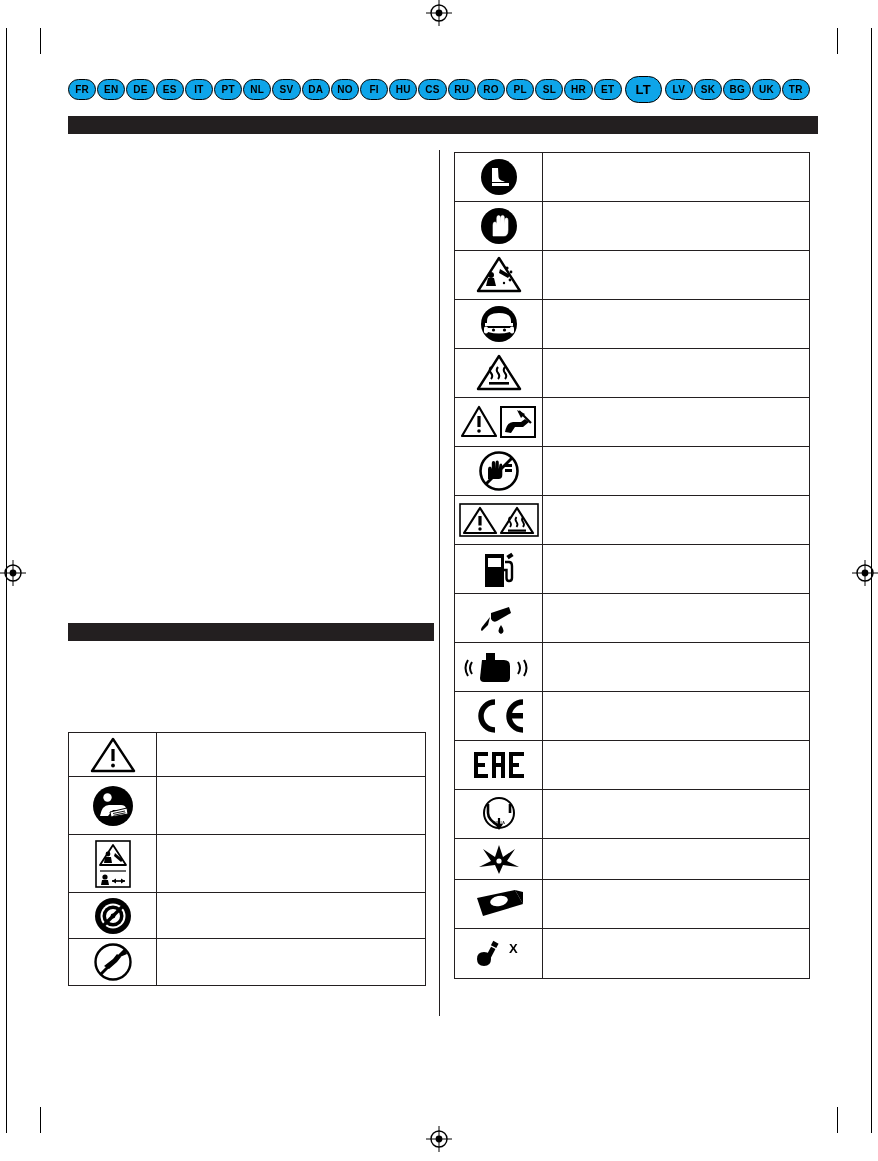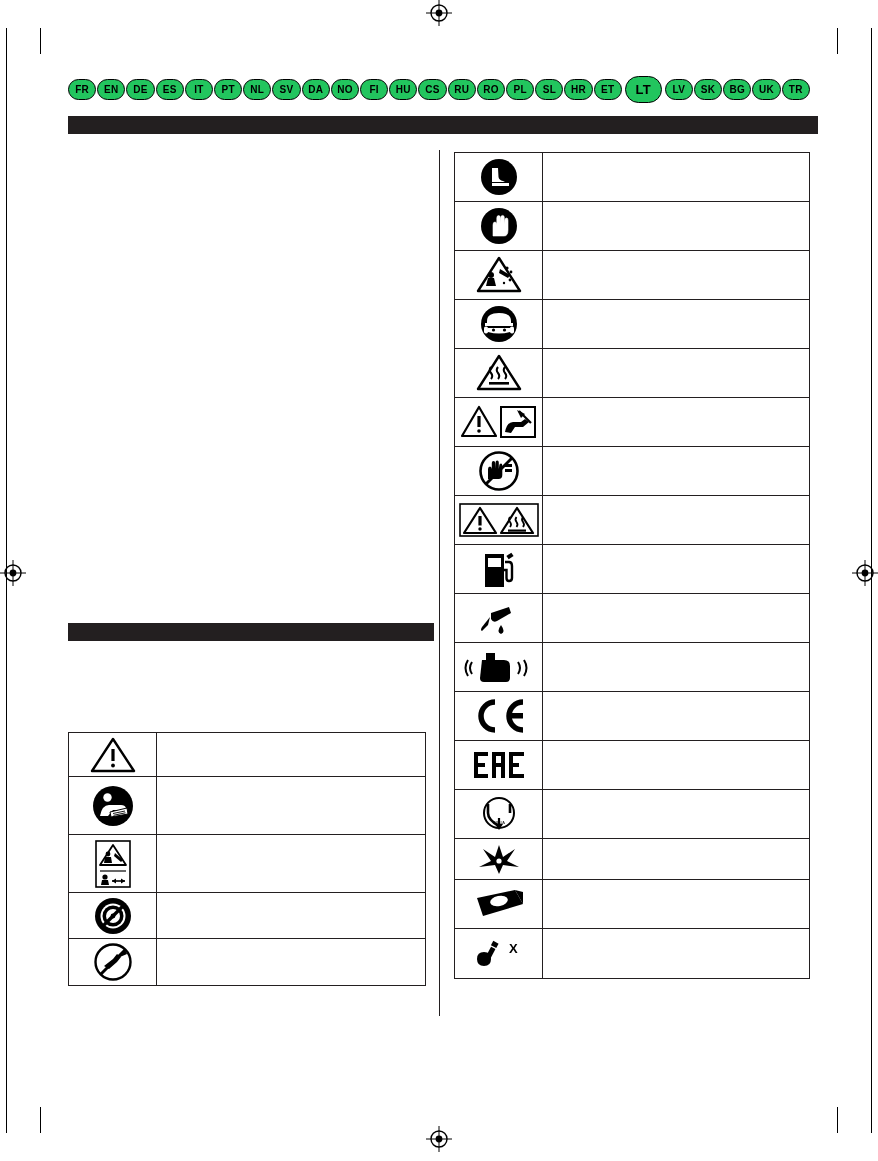--- a/index.html
+++ b/index.html
@@ -42,21 +42,21 @@
     width: 29px;
     height: 21px;
     border: 1.4px solid #000;
     border-radius: 11px;
     font-size: 10px;
     font-weight: bold;
     letter-spacing: 0.3px;
     display: flex;
     align-items: center;
     justify-content: center;
-    background: #22c55e;
+    background: #0ea5e9;
     box-sizing: border-box;
   }
   .lang-chip.active {
     width: 38px;
     height: 27px;
     font-size: 13px;
     border-width: 1.8px;
     border-radius: 14px;
     margin: 0 2px;
   }

